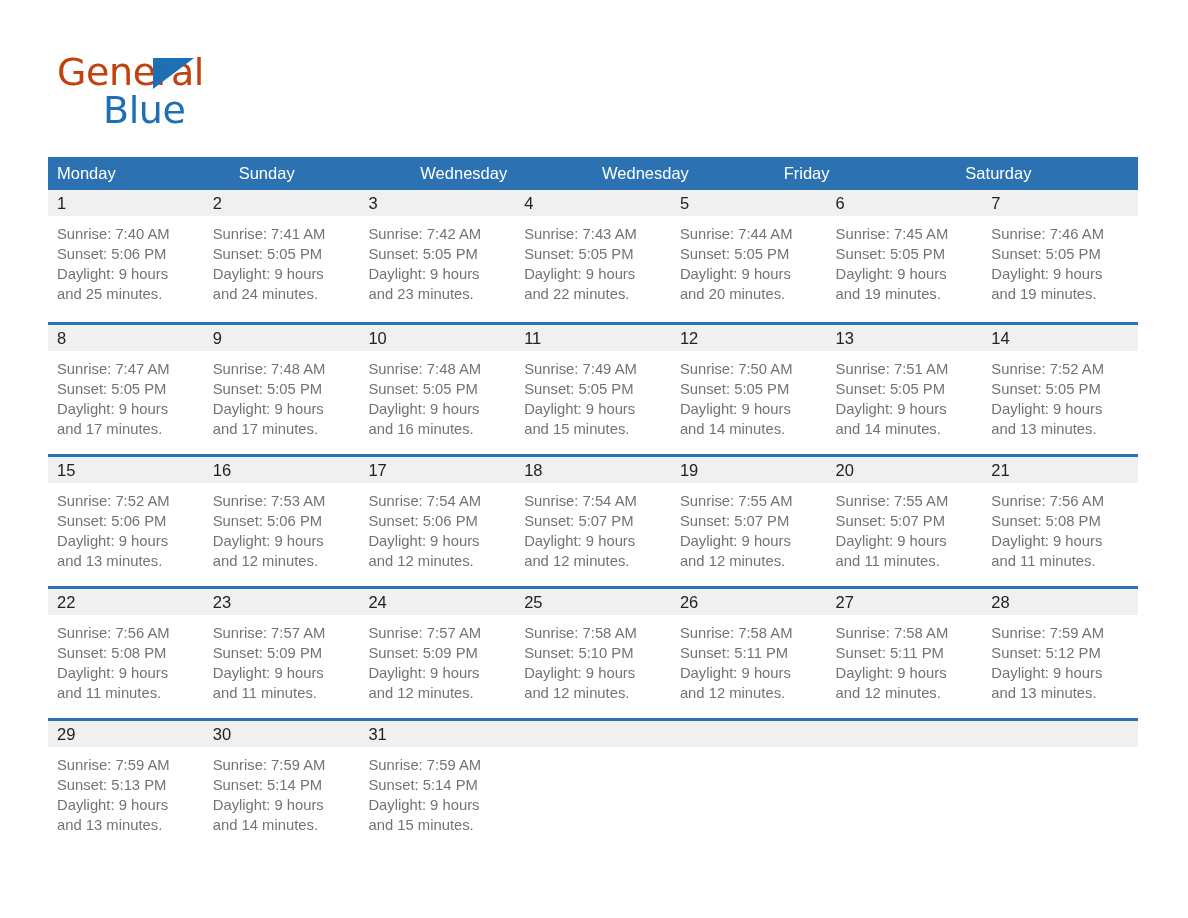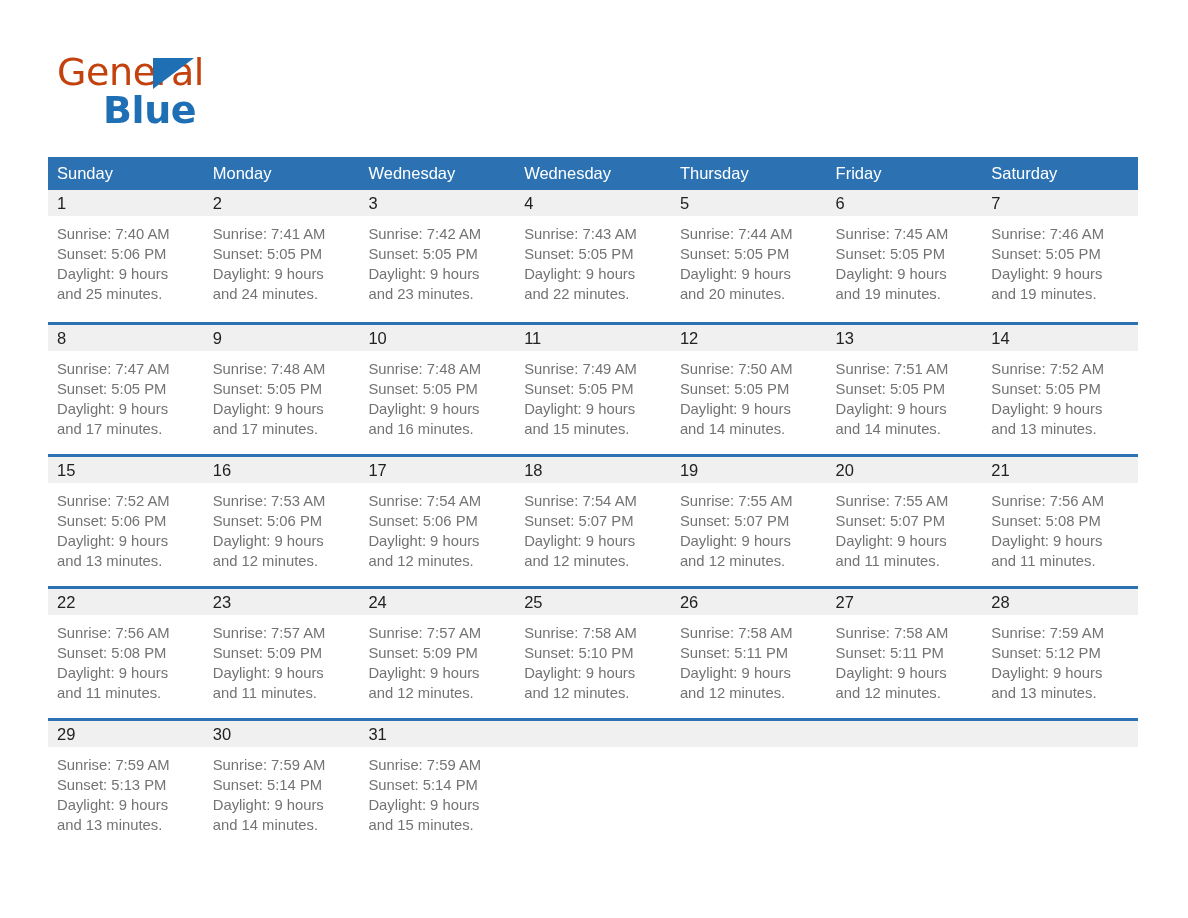--- a/index.html
+++ b/index.html
@@ -58,21 +58,21 @@
   }
   .brand-blue {
     position: absolute;
     left: 46px;
     top: 38px;
     font-size: 38px;
     line-height: 44px;
     letter-spacing: -0.4px;
     color: #1f6fb5;
     font-family: "DejaVu Sans", sans-serif;
-    font-weight: 700;
+    font-weight: 400;
   }
 
   .title-block {
     position: absolute;
     right: 51px;
     top: 48px;
     text-align: right;
   }
   .month-title {
     font-size: 43px;
@@ -165,25 +165,24 @@
       <span class="brand-general">General</span>
       <span class="brand-triangle"></span>
       <span class="brand-blue">Blue</span>
     </div>
 
 
   </div>
 
   <div class="calendar">
     <div class="weekday-row" id="weekday-row">
+        <div class="weekday">Monday</div>
         <div class="weekday">Sunday</div>
-        <div class="weekday">Monday</div>
         <div class="weekday">Wednesday</div>
         <div class="weekday">Wednesday</div>
-        <div class="weekday">Thursday</div>
         <div class="weekday">Friday</div>
         <div class="weekday">Saturday</div>
       </div>
     <div id="weeks-container">
         <div class="week-row">
           <div class="day-cell">
             <div class="day-number-band">1</div>
             <div class="day-details">
               <div>Sunrise: 7:40 AM</div>
               <div>Sunset: 5:06 PM</div>

